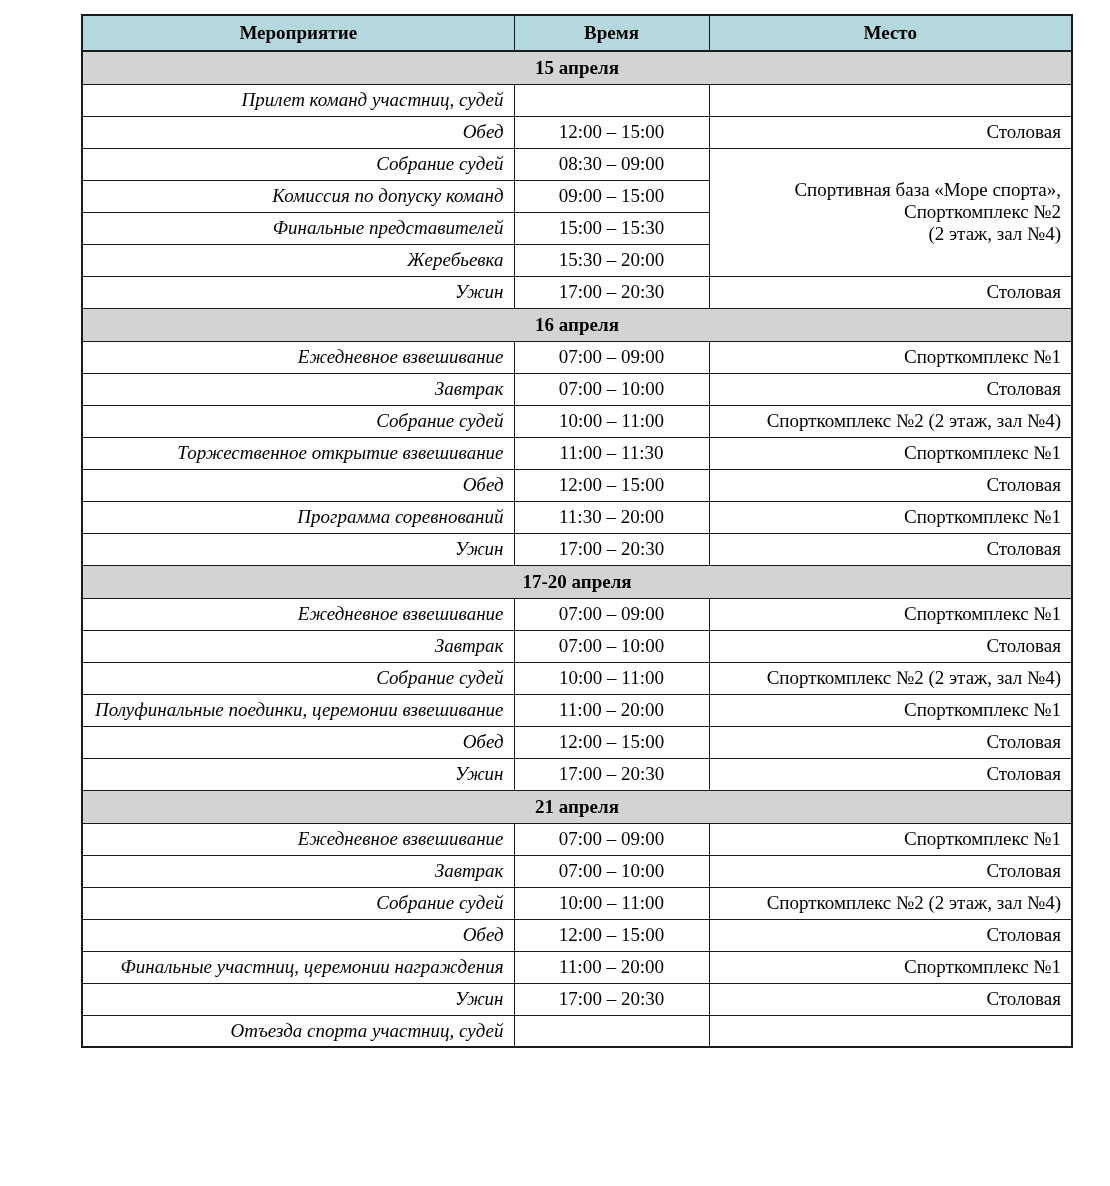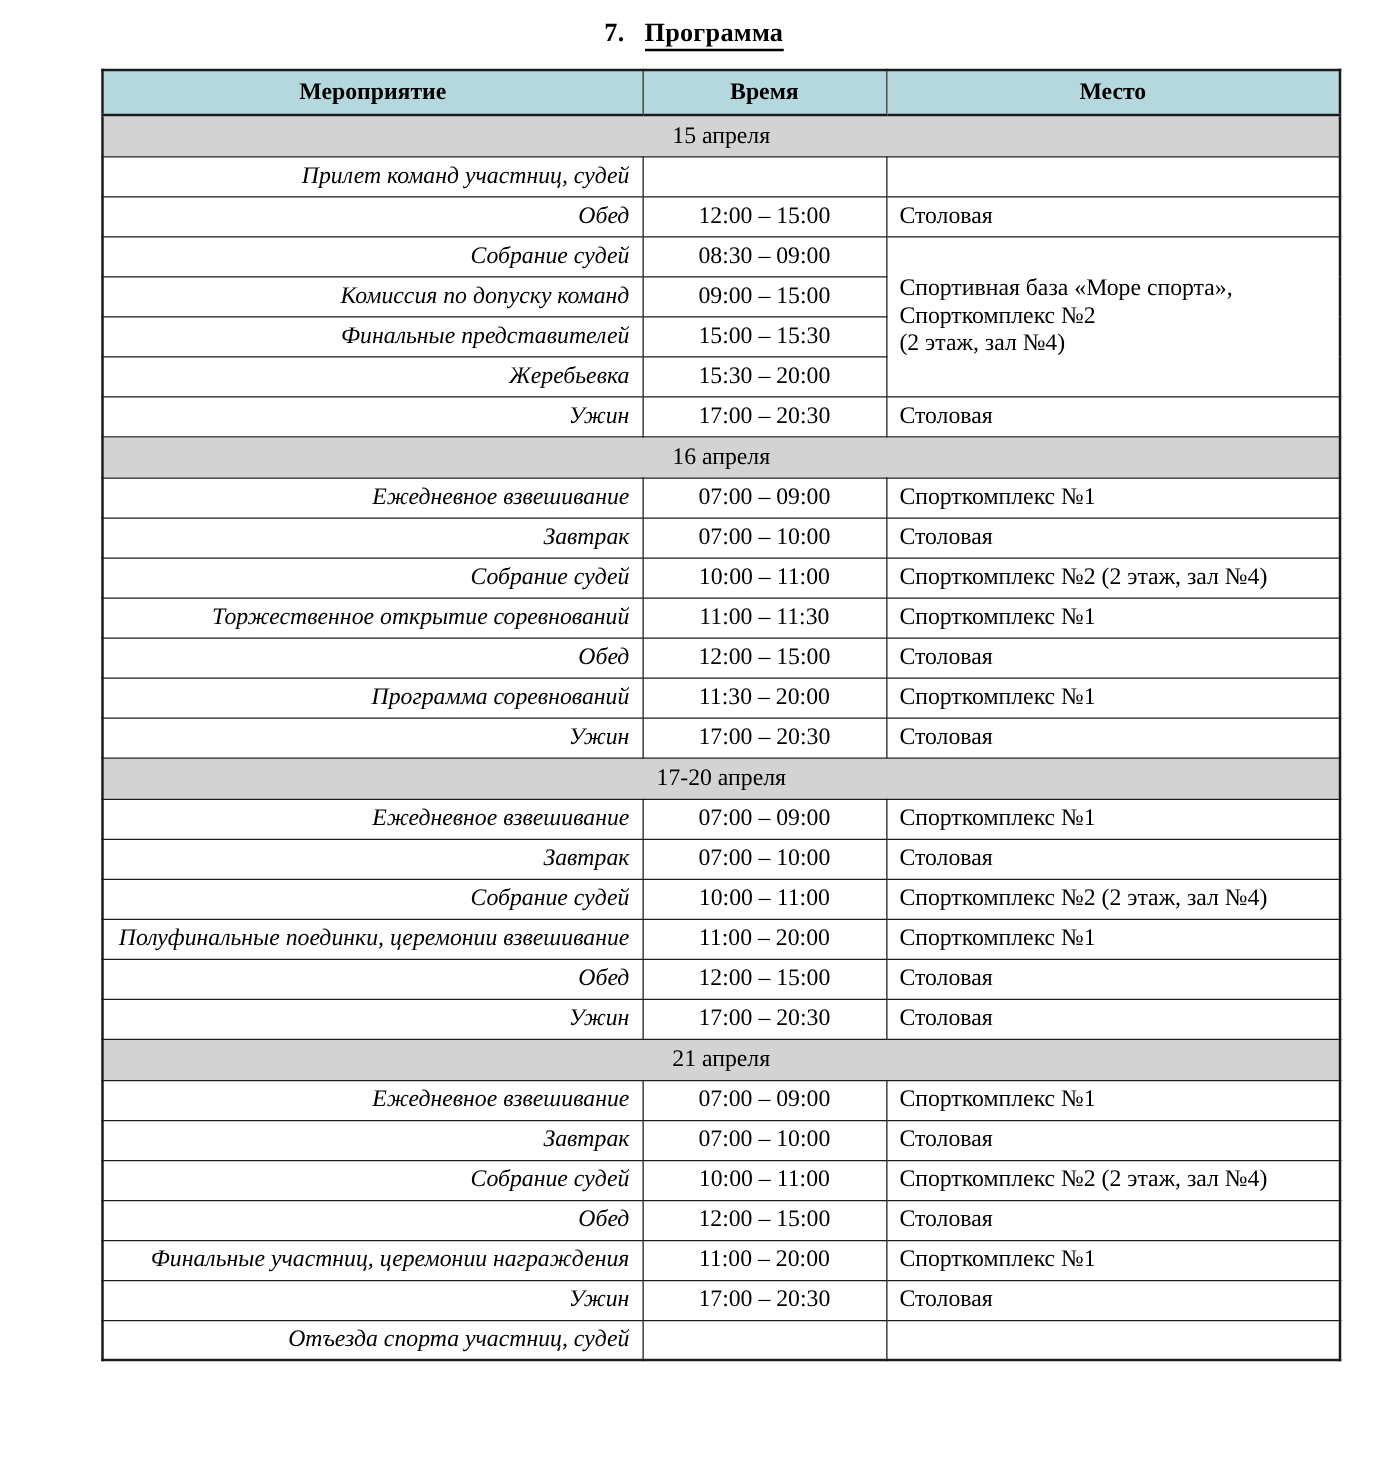--- a/index.html
+++ b/index.html
@@ -49,36 +49,33 @@
   tr.hdr{height:36px;}
   tr.hdr th{
     background:var(--header-bg);
     font-weight:bold;
     text-align:center;
     border-bottom:2px solid var(--border-c);
   }
   tr.sect{height:33px;}
   tr.sect td{
     background:var(--section-bg);
-    font-weight:normal;
+    font-weight:bold;
     text-align:center;
   }
   tr.row{height:32px;}
   td.c-event{text-align:right;padding-right:48px;font-style:italic;}
   td.c-time{text-align:center;}
-  td.c-place{text-align:left;white-space:pre-line;}
+  td.c-place{text-align:right;white-space:pre-line;}
 </style>
 </head>
 <body>
 
 <div class="page">
 
-  <div class="title">
-    <span class="num">7.</span><span class="word">Программа</span>
-  </div>
 
   <table class="program">
     <colgroup>
       <col style="width:432px">
       <col style="width:195px">
       <col style="width:363px">
     </colgroup>
     <thead>
       <tr class="hdr">
         <th>Мероприятие</th>
@@ -136,21 +133,21 @@
           <td class="c-event">Завтрак</td>
           <td class="c-time">07:00 – 10:00</td>
           <td class="c-place">Столовая</td>
         </tr>
         <tr class="row">
           <td class="c-event">Собрание судей</td>
           <td class="c-time">10:00 – 11:00</td>
           <td class="c-place">Спорткомплекс №2 (2 этаж, зал №4)</td>
         </tr>
         <tr class="row">
-          <td class="c-event">Торжественное открытие соревнований</td>
+          <td class="c-event">Торжественное открытие взвешивание</td>
           <td class="c-time">11:00 – 11:30</td>
           <td class="c-place">Спорткомплекс №1</td>
         </tr>
         <tr class="row">
           <td class="c-event">Обед</td>
           <td class="c-time">12:00 – 15:00</td>
           <td class="c-place">Столовая</td>
         </tr>
         <tr class="row">
           <td class="c-event">Программа соревнований</td>

